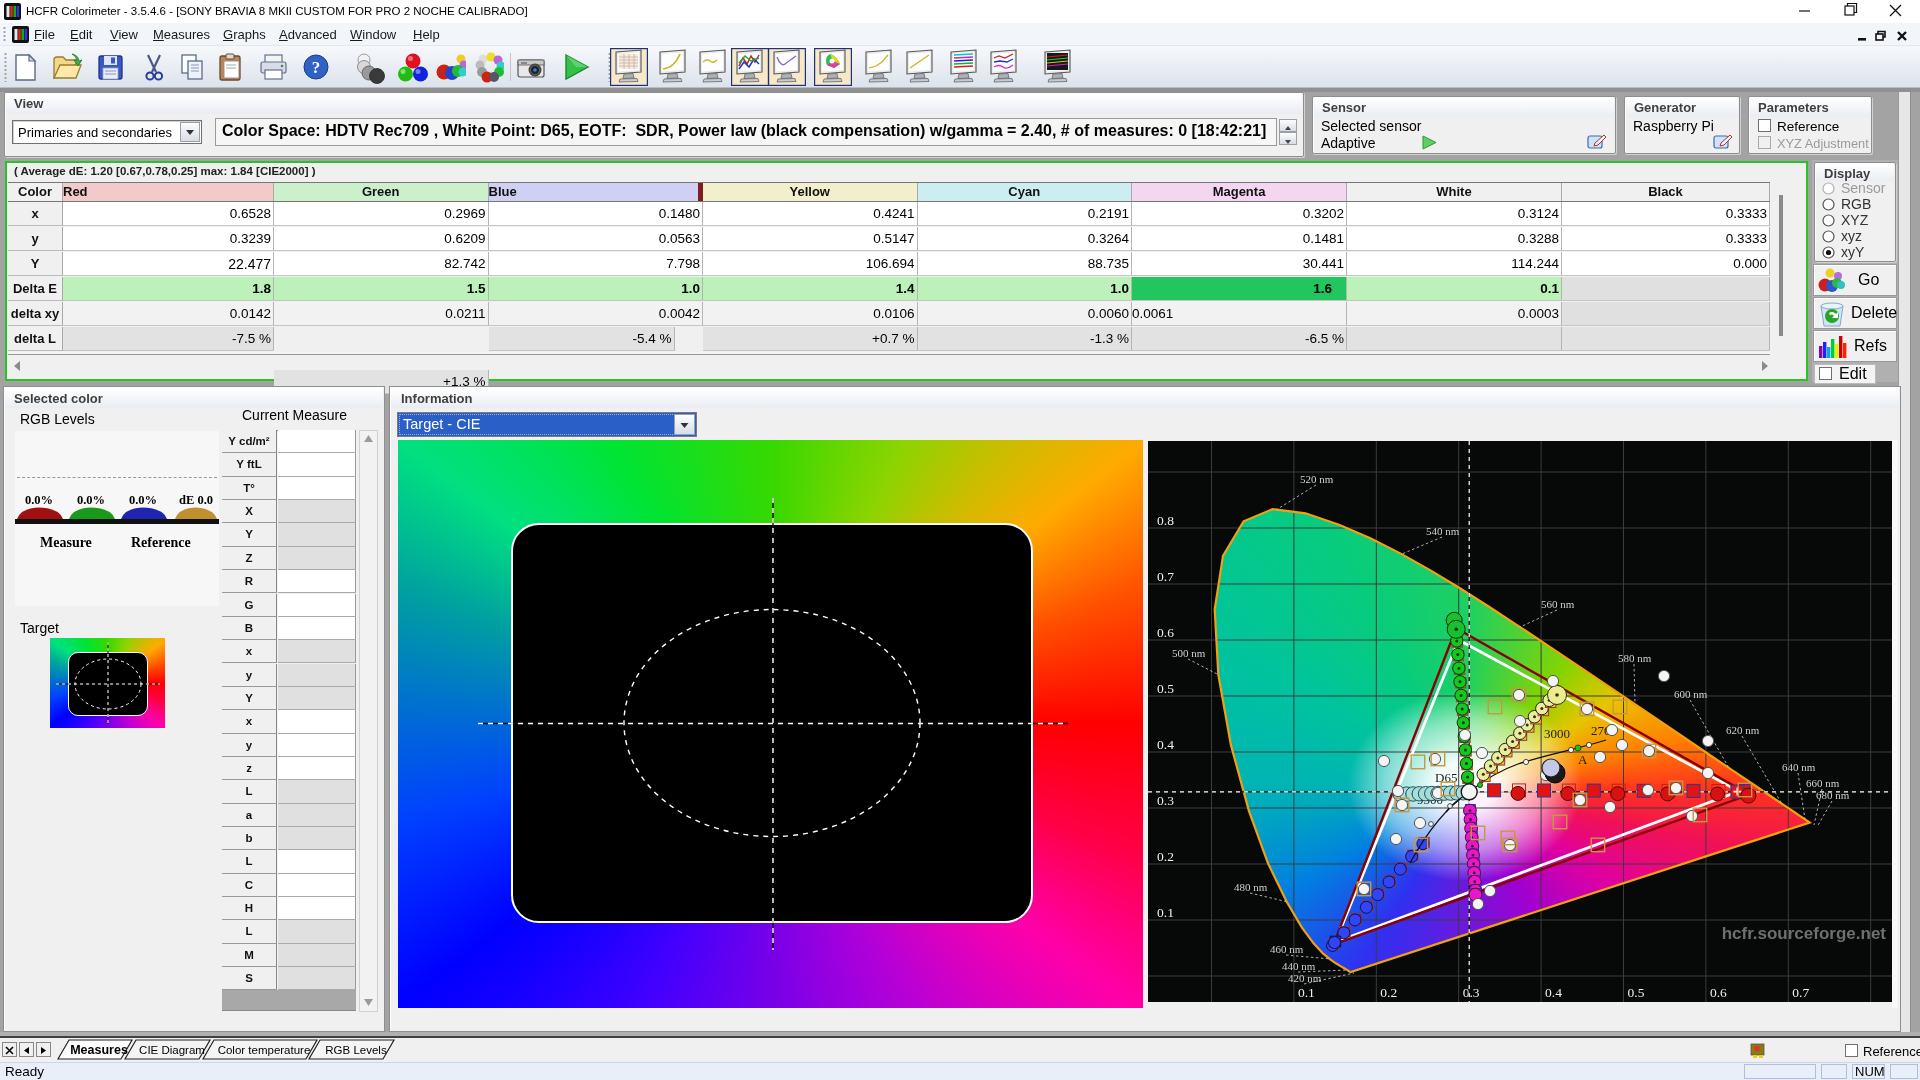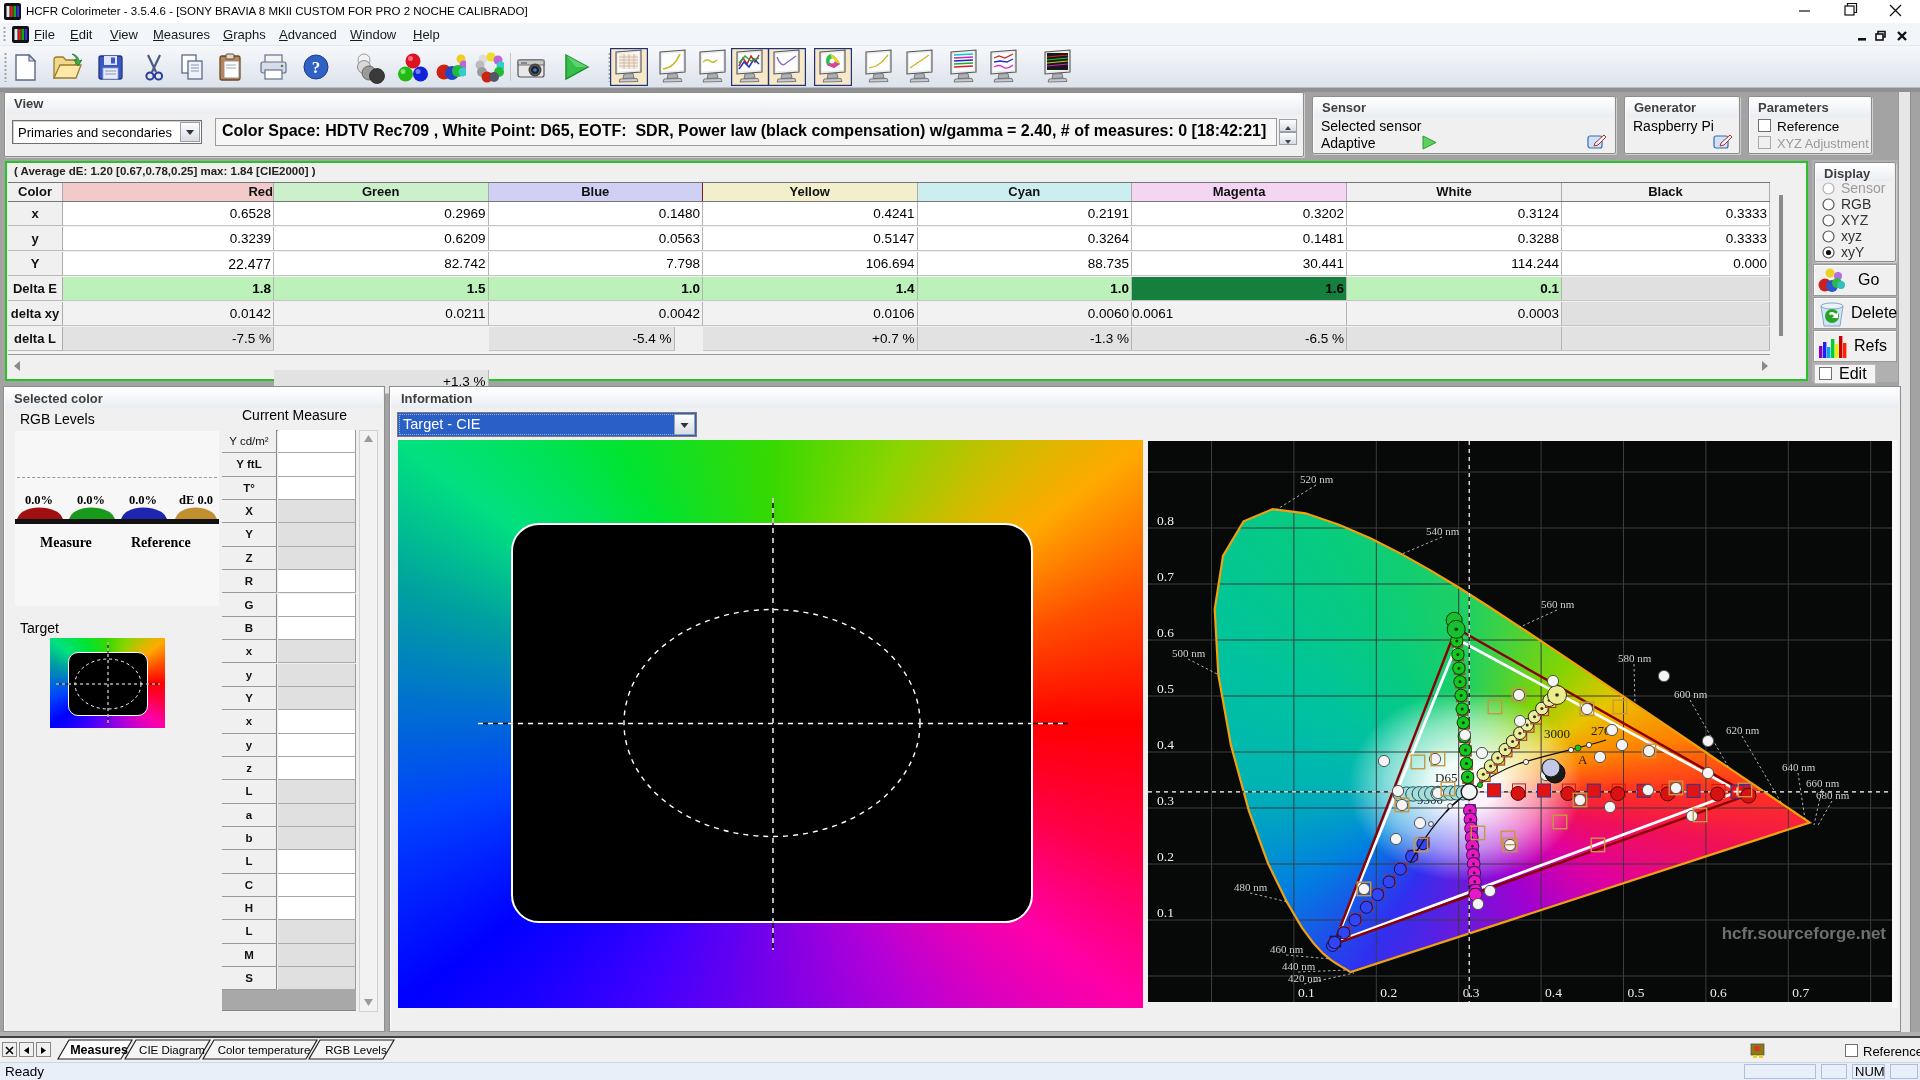--- a/index.html
+++ b/index.html
@@ -310,23 +310,23 @@
  <div class="abs" style="left:28px;top:22px;font-size:13.5px;color:#000;">Reference</div>
  <div class="abs" style="left:9px;top:39px;width:13px;height:13px;background:#f0f0f0;border:1px solid #a8a8a8;"></div>
  <div class="abs" style="left:28px;top:39px;font-size:12.8px;color:#9a9a9a;">XYZ Adjustment</div>
 </div>
 <div class="abs" style="left:1898px;top:92px;width:13px;height:940px;background:#e7e7e7;border-left:1px solid #9a9a9a;border-right:1px solid #8e8e8e;"></div>
 
 <div class="abs" style="left:5px;top:161px;width:1803px;height:220px;background:#f0f0f0;border:2px solid #27c427;"></div>
 <div class="abs" style="left:14px;top:165px;font-size:11.5px;font-weight:bold;color:#222;">( Average dE: 1.20 [0.67,0.78,0.25] max: 1.84 [CIE2000] )</div>
 <div class="abs" style="left:8px;top:182px;width:1762px;height:20px;border-top:1px solid #777;border-bottom:1px solid #777;"></div>
 <div class="abs" style="left:8.0px;top:183px;width:55.0px;height:18px;background:#f0f0f0;border-right:1px solid #aaa;font-size:13px;font-weight:bold;color:#111;text-align:center;line-height:18px;">Color</div>
-<div class="abs" style="left:63.0px;top:183px;width:211.0px;height:18px;background:#f2caca;border-right:1px solid #aaa;font-size:13px;font-weight:bold;color:#111;text-align:right;line-height:18px;">Red</div>
+<div class="abs" style="left:63.0px;top:183px;width:211.0px;height:18px;background:#f2caca;border-right:1px solid #aaa;font-size:13px;font-weight:bold;color:#111;text-align:left;line-height:18px;">Red</div>
 <div class="abs" style="left:274.0px;top:183px;width:214.5px;height:18px;background:#ccf0cc;border-right:1px solid #aaa;font-size:13px;font-weight:bold;color:#111;text-align:center;line-height:18px;">Green</div>
-<div class="abs" style="left:488.5px;top:183px;width:214.5px;height:18px;background:#cfd0f4;border-right:1px solid #7f1d1d;font-size:13px;font-weight:bold;color:#111;text-align:center;line-height:18px;">Blue</div>
+<div class="abs" style="left:488.5px;top:183px;width:214.5px;height:18px;background:#cfd0f4;border-right:5px solid #7f1d1d;font-size:13px;font-weight:bold;color:#111;line-height:18px;">Blue</div>
 <div class="abs" style="left:703.0px;top:183px;width:214.5px;height:18px;background:#f2f0cc;border-right:1px solid #aaa;font-size:13px;font-weight:bold;color:#111;text-align:center;line-height:18px;">Yellow</div>
 <div class="abs" style="left:917.5px;top:183px;width:214.5px;height:18px;background:#cdeef0;border-right:1px solid #aaa;font-size:13px;font-weight:bold;color:#111;text-align:center;line-height:18px;">Cyan</div>
 <div class="abs" style="left:1132.0px;top:183px;width:215.0px;height:18px;background:#f4d6f2;border-right:1px solid #aaa;font-size:13px;font-weight:bold;color:#111;text-align:center;line-height:18px;">Magenta</div>
 <div class="abs" style="left:1347.0px;top:183px;width:215.0px;height:18px;background:#f0f0f0;border-right:1px solid #aaa;font-size:13px;font-weight:bold;color:#111;text-align:center;line-height:18px;">White</div>
 <div class="abs" style="left:1562.0px;top:183px;width:208.0px;height:18px;background:#f0f0f0;border-right:1px solid #aaa;font-size:13px;font-weight:bold;color:#111;text-align:center;line-height:18px;">Black</div>
 <div class="abs" style="left:8px;top:202px;width:55px;height:24px;background:#f0f0f0;border-right:1px solid #aaa;border-bottom:1px solid #bbb;font-size:13px;font-weight:bold;color:#111;text-align:center;line-height:24px;">x</div>
 <div class="abs" style="left:63.0px;top:202px;width:211.0px;height:24px;background:#ffffff;border-right:1px solid #b5b5b5;border-bottom:1px solid #c5c5c5;font-size:13.5px;color:#000;text-align:right;line-height:24px;padding-right:2px;">0.6528</div>
 <div class="abs" style="left:274.0px;top:202px;width:214.5px;height:24px;background:#ffffff;border-right:1px solid #b5b5b5;border-bottom:1px solid #c5c5c5;font-size:13.5px;color:#000;text-align:right;line-height:24px;padding-right:2px;">0.2969</div>
 <div class="abs" style="left:488.5px;top:202px;width:214.5px;height:24px;background:#ffffff;border-right:1px solid #b5b5b5;border-bottom:1px solid #c5c5c5;font-size:13.5px;color:#000;text-align:right;line-height:24px;padding-right:2px;">0.1480</div>
 <div class="abs" style="left:703.0px;top:202px;width:214.5px;height:24px;background:#ffffff;border-right:1px solid #b5b5b5;border-bottom:1px solid #c5c5c5;font-size:13.5px;color:#000;text-align:right;line-height:24px;padding-right:2px;">0.4241</div>
@@ -351,21 +351,21 @@
 <div class="abs" style="left:917.5px;top:252px;width:214.5px;height:24px;background:#ffffff;border-right:1px solid #b5b5b5;border-bottom:1px solid #c5c5c5;font-size:13.5px;color:#000;text-align:right;line-height:24px;padding-right:2px;">88.735</div>
 <div class="abs" style="left:1132.0px;top:252px;width:215.0px;height:24px;background:#ffffff;border-right:1px solid #b5b5b5;border-bottom:1px solid #c5c5c5;font-size:13.5px;color:#000;text-align:right;line-height:24px;padding-right:2px;">30.441</div>
 <div class="abs" style="left:1347.0px;top:252px;width:215.0px;height:24px;background:#ffffff;border-right:1px solid #b5b5b5;border-bottom:1px solid #c5c5c5;font-size:13.5px;color:#000;text-align:right;line-height:24px;padding-right:2px;">114.244</div>
 <div class="abs" style="left:1562.0px;top:252px;width:208.0px;height:24px;background:#ffffff;border-right:1px solid #b5b5b5;border-bottom:1px solid #c5c5c5;font-size:13.5px;color:#000;text-align:right;line-height:24px;padding-right:2px;">0.000</div>
 <div class="abs" style="left:8px;top:277px;width:55px;height:24px;background:#f0f0f0;border-right:1px solid #aaa;border-bottom:1px solid #bbb;font-size:13px;font-weight:bold;color:#111;text-align:center;line-height:24px;">Delta E</div>
 <div class="abs" style="left:63.0px;top:277px;width:211.0px;height:24px;background:#bcf2ba;border-right:1px solid #b5b5b5;border-bottom:1px solid #c5c5c5;font-size:13.5px;font-weight:bold;color:#000;text-align:right;line-height:24px;padding-right:2px;">1.8</div>
 <div class="abs" style="left:274.0px;top:277px;width:214.5px;height:24px;background:#bcf2ba;border-right:1px solid #b5b5b5;border-bottom:1px solid #c5c5c5;font-size:13.5px;font-weight:bold;color:#000;text-align:right;line-height:24px;padding-right:2px;">1.5</div>
 <div class="abs" style="left:488.5px;top:277px;width:214.5px;height:24px;background:#bcf2ba;border-right:1px solid #b5b5b5;border-bottom:1px solid #c5c5c5;font-size:13.5px;font-weight:bold;color:#000;text-align:right;line-height:24px;padding-right:2px;">1.0</div>
 <div class="abs" style="left:703.0px;top:277px;width:214.5px;height:24px;background:#bcf2ba;border-right:1px solid #b5b5b5;border-bottom:1px solid #c5c5c5;font-size:13.5px;font-weight:bold;color:#000;text-align:right;line-height:24px;padding-right:2px;">1.4</div>
 <div class="abs" style="left:917.5px;top:277px;width:214.5px;height:24px;background:#bcf2ba;border-right:1px solid #b5b5b5;border-bottom:1px solid #c5c5c5;font-size:13.5px;font-weight:bold;color:#000;text-align:right;line-height:24px;padding-right:2px;">1.0</div>
-<div class="abs" style="left:1132.0px;top:277px;width:215.0px;height:24px;background:#15803d;border-right:1px solid #b5b5b5;border-bottom:1px solid #c5c5c5;font-size:13.5px;font-weight:bold;color:#000;text-align:right;line-height:24px;padding-right:2px;">1.6</div>
+<div class="abs" style="left:1132.0px;top:277px;width:215.0px;height:24px;background:#22c55e;border-right:1px solid #b5b5b5;border-bottom:1px solid #c5c5c5;font-size:13.5px;font-weight:bold;color:#000;text-align:right;line-height:24px;padding-right:14px;">1.6</div>
 <div class="abs" style="left:1347.0px;top:277px;width:215.0px;height:24px;background:#bcf2ba;border-right:1px solid #b5b5b5;border-bottom:1px solid #c5c5c5;font-size:13.5px;font-weight:bold;color:#000;text-align:right;line-height:24px;padding-right:2px;">0.1</div>
 <div class="abs" style="left:1562.0px;top:277px;width:208.0px;height:24px;background:#e0e0e0;border-right:1px solid #b5b5b5;border-bottom:1px solid #c5c5c5;font-size:13.5px;font-weight:bold;color:#000;text-align:right;line-height:24px;padding-right:2px;"></div>
 <div class="abs" style="left:8px;top:302px;width:55px;height:24px;background:#f0f0f0;border-right:1px solid #aaa;border-bottom:1px solid #bbb;font-size:13px;font-weight:bold;color:#111;text-align:center;line-height:24px;">delta xy</div>
 <div class="abs" style="left:63.0px;top:302px;width:211.0px;height:24px;background:#f2f2f2;border-right:1px solid #b5b5b5;border-bottom:1px solid #c5c5c5;font-size:13.5px;color:#000;text-align:right;line-height:24px;padding-right:2px;">0.0142</div>
 <div class="abs" style="left:274.0px;top:302px;width:214.5px;height:24px;background:#f2f2f2;border-right:1px solid #b5b5b5;border-bottom:1px solid #c5c5c5;font-size:13.5px;color:#000;text-align:right;line-height:24px;padding-right:2px;">0.0211</div>
 <div class="abs" style="left:488.5px;top:302px;width:214.5px;height:24px;background:#f2f2f2;border-right:1px solid #b5b5b5;border-bottom:1px solid #c5c5c5;font-size:13.5px;color:#000;text-align:right;line-height:24px;padding-right:2px;">0.0042</div>
 <div class="abs" style="left:703.0px;top:302px;width:214.5px;height:24px;background:#f2f2f2;border-right:1px solid #b5b5b5;border-bottom:1px solid #c5c5c5;font-size:13.5px;color:#000;text-align:right;line-height:24px;padding-right:2px;">0.0106</div>
 <div class="abs" style="left:917.5px;top:302px;width:214.5px;height:24px;background:#f2f2f2;border-right:1px solid #b5b5b5;border-bottom:1px solid #c5c5c5;font-size:13.5px;color:#000;text-align:right;line-height:24px;padding-right:2px;">0.0060</div>
 <div class="abs" style="left:1132.0px;top:302px;width:215.0px;height:24px;background:#f2f2f2;border-right:1px solid #b5b5b5;border-bottom:1px solid #c5c5c5;font-size:13.5px;color:#000;text-align:left;line-height:24px;padding-right:2px;">0.0061</div>
 <div class="abs" style="left:1347.0px;top:302px;width:215.0px;height:24px;background:#f2f2f2;border-right:1px solid #b5b5b5;border-bottom:1px solid #c5c5c5;font-size:13.5px;color:#000;text-align:right;line-height:24px;padding-right:2px;">0.0003</div>
@@ -482,21 +482,21 @@
  <div style="position:absolute;left:18px;top:14px;width:80px;height:64px;background:#000;border:1.5px solid #fff;border-radius:10px;"></div>
  <svg style="position:absolute;left:0;top:0;width:115px;height:90px;">
   <line x1="58" y1="4" x2="58" y2="86" stroke="#101010" stroke-width="1"></line>
   <line x1="6" y1="46" x2="110" y2="46" stroke="#101010" stroke-width="1"></line>
   <line x1="58" y1="4" x2="58" y2="86" stroke="#fff" stroke-width="1" stroke-dasharray="3,3"></line>
   <line x1="6" y1="46" x2="110" y2="46" stroke="#fff" stroke-width="1" stroke-dasharray="3,3"></line>
   <ellipse cx="58" cy="46" rx="33" ry="25" fill="none" stroke="#fff" stroke-width="1" stroke-dasharray="3,3"></ellipse>
  </svg>
 </div>
 <div class="abs" style="left:222px;top:430px;width:134px;height:561px;border-top:1px solid #888;"></div>
-<div class="abs" style="left:222px;top:430.0px;width:55px;height:23.35px;background:#f0f0f0;border-right:1px solid #888;border-bottom:1px solid #999;font-size:11.5px;font-weight:normal;color:#111;text-align:center;line-height:23.35px;">Y cd/m²</div>
+<div class="abs" style="left:222px;top:430.0px;width:55px;height:23.35px;background:#f0f0f0;border-right:1px solid #888;border-bottom:1px solid #999;font-size:11.5px;font-weight:bold;color:#111;text-align:center;line-height:23.35px;">Y cd/m²</div>
 <div class="abs" style="left:278px;top:430.0px;width:78px;height:23.35px;background:#ffffff;border-right:1px solid #999;border-bottom:1px solid #aaa;"></div>
 <div class="abs" style="left:222px;top:453.4px;width:55px;height:23.35px;background:#f0f0f0;border-right:1px solid #888;border-bottom:1px solid #999;font-size:11.5px;font-weight:bold;color:#111;text-align:center;line-height:23.35px;">Y ftL</div>
 <div class="abs" style="left:278px;top:453.4px;width:78px;height:23.35px;background:#ffffff;border-right:1px solid #999;border-bottom:1px solid #aaa;"></div>
 <div class="abs" style="left:222px;top:476.7px;width:55px;height:23.35px;background:#f0f0f0;border-right:1px solid #888;border-bottom:1px solid #999;font-size:11.5px;font-weight:bold;color:#111;text-align:center;line-height:23.35px;">T°</div>
 <div class="abs" style="left:278px;top:476.7px;width:78px;height:23.35px;background:#ffffff;border-right:1px solid #999;border-bottom:1px solid #aaa;"></div>
 <div class="abs" style="left:222px;top:500.1px;width:55px;height:23.35px;background:#f0f0f0;border-right:1px solid #888;border-bottom:1px solid #999;font-size:11.5px;font-weight:bold;color:#111;text-align:center;line-height:23.35px;">X</div>
 <div class="abs" style="left:278px;top:500.1px;width:78px;height:23.35px;background:#e0e0e0;border-right:1px solid #999;border-bottom:1px solid #aaa;"></div>
 <div class="abs" style="left:222px;top:523.4px;width:55px;height:23.35px;background:#f0f0f0;border-right:1px solid #888;border-bottom:1px solid #999;font-size:11.5px;font-weight:bold;color:#111;text-align:center;line-height:23.35px;">Y</div>
 <div class="abs" style="left:278px;top:523.4px;width:78px;height:23.35px;background:#e0e0e0;border-right:1px solid #999;border-bottom:1px solid #aaa;"></div>
 <div class="abs" style="left:222px;top:546.8px;width:55px;height:23.35px;background:#f0f0f0;border-right:1px solid #888;border-bottom:1px solid #999;font-size:11.5px;font-weight:bold;color:#111;text-align:center;line-height:23.35px;">Z</div>

